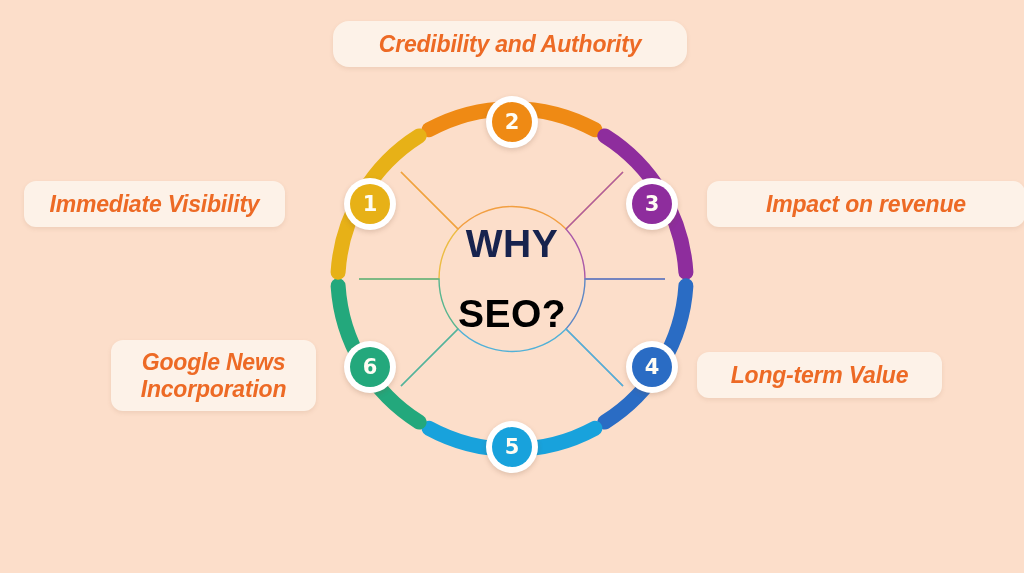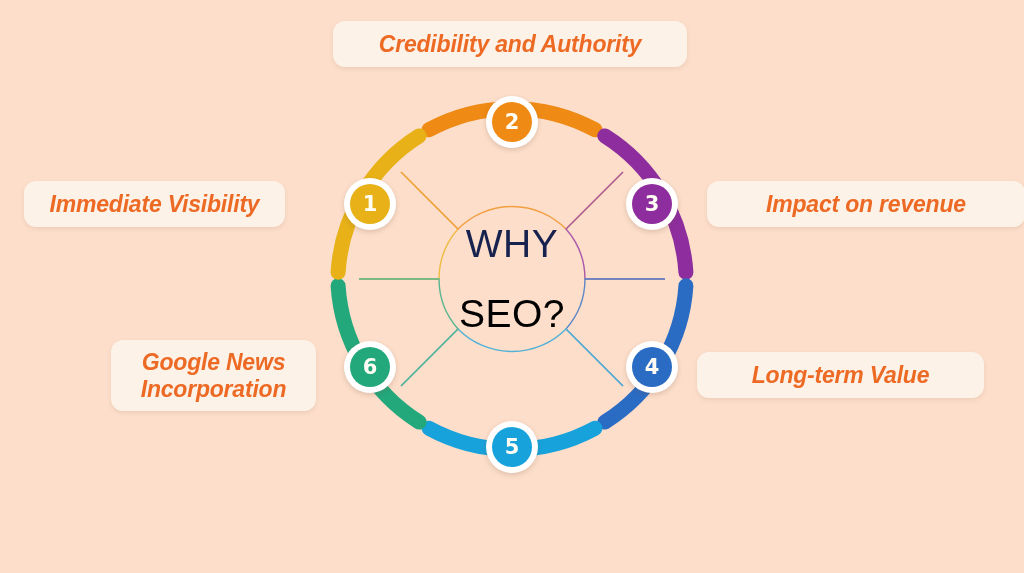--- a/index.html
+++ b/index.html
@@ -30,21 +30,21 @@
     display:flex;
     flex-direction:column;
     align-items:center;
     justify-content:center;
     pointer-events:none;
   }
   #center-text span {
     display:block;
     color:#17234E;
     font-size:39px;
-    font-weight:normal;
+    font-weight:bold;
     letter-spacing:0.5px;
     line-height:1.12;
     text-align:right;
   }
 
   
   .badge {
     position:absolute;
     width:52px; height:52px;
     border-radius:50%;
@@ -150,23 +150,23 @@
     </div>
   </div>
   <div class="badge" style="left:344px; top:341px;">
     <div class="disc" style="background: rgb(35, 168, 124);">
       <span>6</span>
     </div>
   </div>
 
   <div class="chip" style="left: 24px; top: 181px; width: 261px; color: rgb(237, 106, 37); background: rgb(253, 242, 232);">Immediate Visibility</div>
 
-  <div class="chip" style="left: 333px; top: 21px; width: 354px; color: rgb(237, 106, 37); background: rgb(253, 242, 232);">Credibility and Authority</div>
+  <div class="chip" style="left: 333px; top: 21px; width: 354px; color: rgb(237, 106, 37); background: rgb(253, 242, 232); border-radius: 16px;">Credibility and Authority</div>
 
   <div class="chip" style="left: 707px; top: 181px; width: 318px; color: rgb(237, 106, 37); background: rgb(253, 242, 232);">Impact on revenue</div>
 
-  <div class="chip" style="left: 697px; top: 352px; width: 287px; color: rgb(237, 106, 37); background: rgb(253, 242, 232);">Long-term Value</div>
+  <div class="chip" style="left: 697px; top: 352px; width: 245px; color: rgb(237, 106, 37); background: rgb(253, 242, 232);">Long-term Value</div>
 
 
   <div class="chip two-line" style="left: 111px; top: 340px; width: 205px; color: rgb(237, 106, 37); background: rgb(253, 242, 232);">Google News
 Incorporation</div>
 
 </div>
 
 </body></html>

